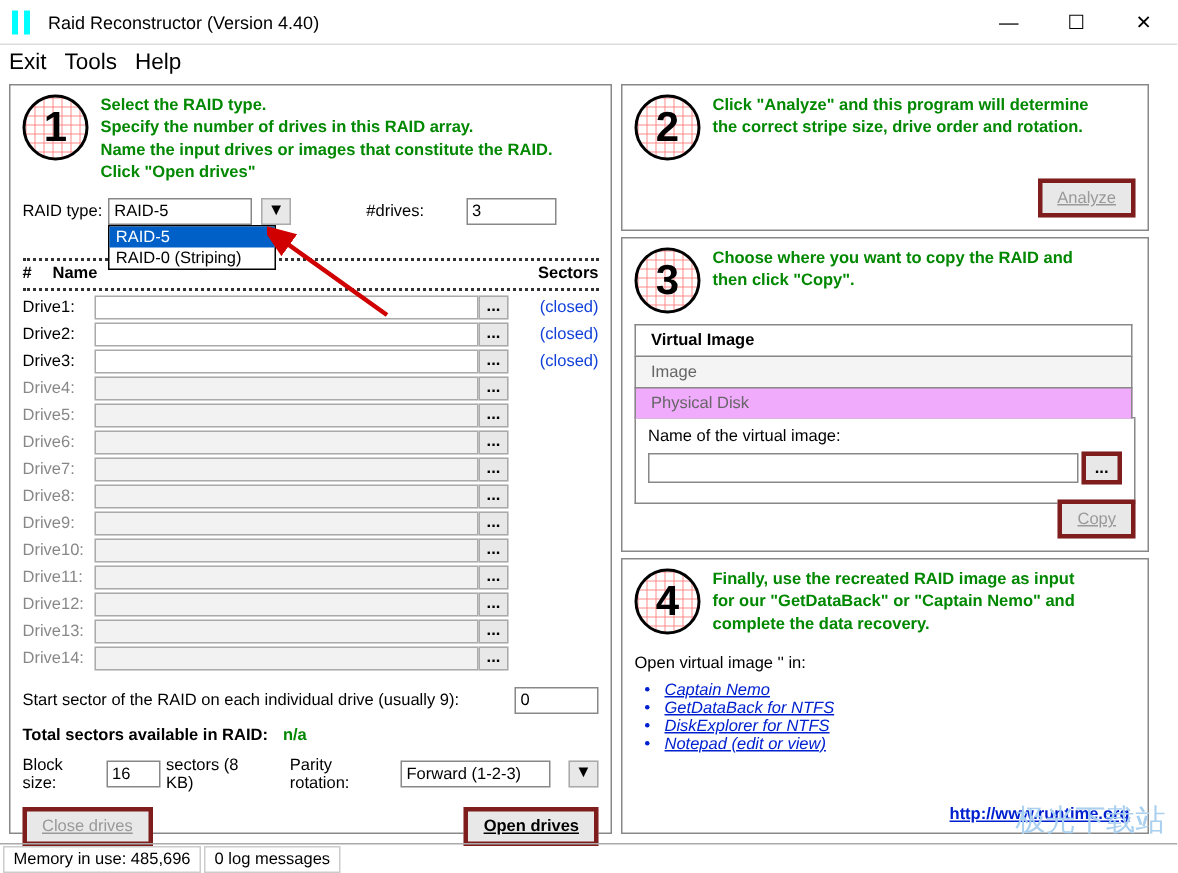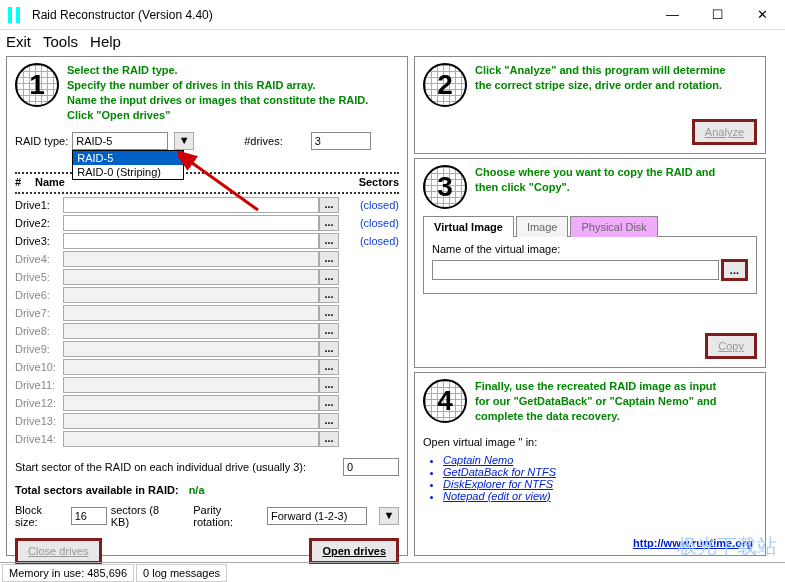--- a/index.html
+++ b/index.html
@@ -32,21 +32,21 @@
 .dd-item.sel { background: #0060c8; color: #fff; }
 .dashed { border-top: 2px dotted #333; margin: 4px 0 2px; }
 .drive-table { margin-top: 2px; }
 .drive-header { display: flex; font-weight: bold; font-size: 11px; margin-bottom: 2px; }
 .drive-row { display: flex; align-items: center; height: 18px; font-size: 11px; }
 .drive-num { width: 48px; }
 .drive-input { flex: 1; border: 1px solid #aaa; background: #fff; height: 16px; }
 .drive-input.dis { background: #f2f2f2; }
 .drive-btn { width: 20px; height: 16px; border: 1px solid #aaa; background: #e8e8e8; text-align: center; font-weight: bold; line-height: 12px; }
 .drive-status { width: 60px; text-align: right; color: #1040d8; }
-.tabs { display: flex; border-bottom: 1px solid #888; margin-top: 6px; }
+.tabs { display: flex; border-bottom: 1px solid #888; margin-top: 6px; flex-direction: column; }
 .tab { padding: 4px 10px; border: 1px solid #888; border-bottom: none; background: #fff; margin-right: 2px; font-size: 11px; position: relative; top: 1px; }
 .tab.active { font-weight: bold; }
 .link { color: #0020d0; text-decoration: underline; cursor: default; }
 .statusbar { position: absolute; bottom: 0; left: 0; right: 0; height: 20px; border-top: 1px solid #aaa; display: flex; align-items: flex-end; font-size: 11px; }
 .status-cell { border: 1px solid #ccc; padding: 2px 6px; margin-left: 2px; }
 .watermark { position: absolute; bottom: 22px; right: 8px; color: #aad0f0; font-size: 20px; font-family: "Microsoft YaHei", sans-serif; pointer-events: none; }
 .arrow-svg { position: absolute; left: 178px; top: 150px; z-index: 20; pointer-events: none; }
 </style>
 </head>
 <body>
@@ -188,21 +188,21 @@
         </div>
         <div class="drive-row">
           <span class="drive-num" style="color:#888">Drive14:</span>
           <div class="drive-input dis"></div>
           <div class="drive-btn">...</div>
           <span class="drive-status"></span>
         </div>
       </div>
 
     <div class="row" style="margin-top:10px;">
-      <span class="label" style="flex:1">Start sector of the RAID on each individual drive (usually 3):</span>
+      <span class="label" style="flex:1">Start sector of the RAID on each individual drive (usually 9):</span>
       <input class="input" style="width: 56px; text-align: left;" value="0">
     </div>
 
     <div class="row" style="margin-top:8px;">
       <b><span>Total sectors available in RAID:</span></b>
       <b style="color:#008800;margin-left:4px;">n/a</b>
     </div>
 
     <div class="row" style="margin-top:8px;gap:4px;">
       <span class="label">Block size:</span>

